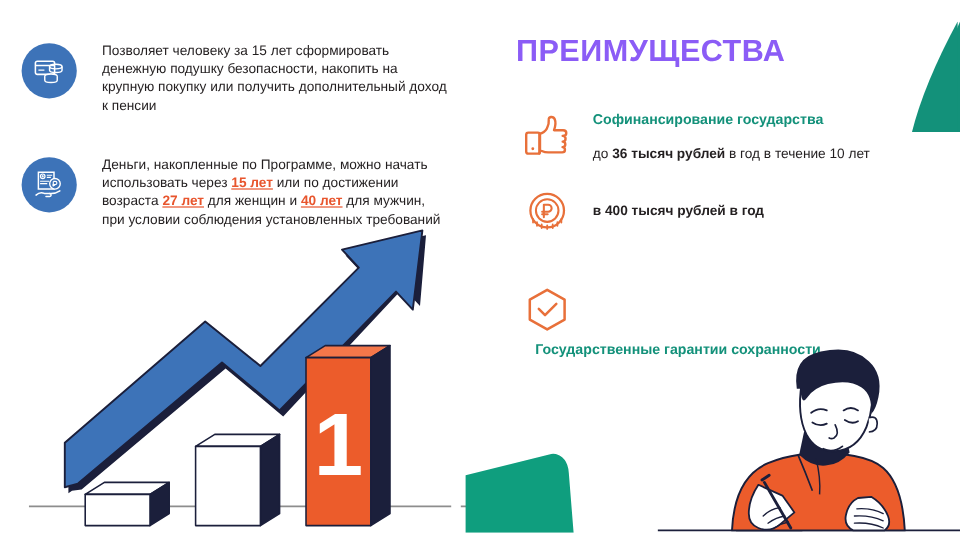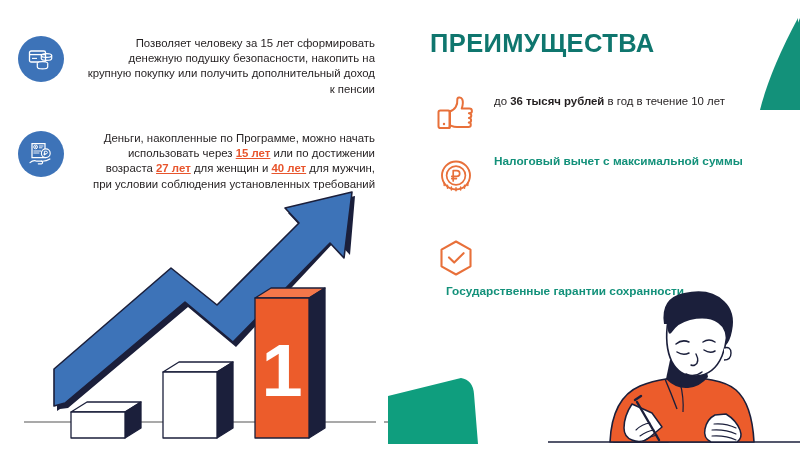--- a/index.html
+++ b/index.html
@@ -5,50 +5,50 @@
   * { box-sizing: border-box; margin: 0; padding: 0; }
   html, body {
     width: 800px; height: 450px;
     background: #ffffff;
     font-family: "Liberation Sans", sans-serif;
     overflow: hidden;
   }
   #stage { position: relative; width: 800px; height: 450px; background:#fff; }
 
   
-  .info-block { position: absolute; display: flex; align-items: flex-start; text-align: right; }
+  .info-block { position: absolute; display: flex; align-items: flex-start; }
   .info-icon {
     width: 46px; height: 46px; border-radius: 50%;
     background: #3d73b8; flex: 0 0 46px;
     display: flex; align-items: center; justify-content: center;
   }
   .info-text {
     font-size: 11.4px; line-height: 15.2px; color: #231f20;
     margin-left: 21px; max-width: 290px;
   }
   .hl-orange { color: #e8552d; font-weight: bold; text-decoration: underline; }
 
   #block-1 { left: 18px; top: 36px; }
   #block-2 { left: 18px; top: 131px; }
 
   
   #section-title {
     position: absolute; left: 430px; top: 29px;
     font-size: 25.5px; font-weight: bold; letter-spacing: .4px;
-    color: #0f766e;
+    color: #8b5cf6;
   }
   .benefit { position: absolute; left: 432px; display: flex; align-items: flex-start; }
   .benefit-icon { width: 48px; height: 48px; flex: 0 0 48px; }
   .benefit-body { margin-left: 14px; padding-top: 2px; }
   .benefit-head {
     font-size: 11.8px; font-weight: bold; color: #13917a;
     line-height: 15px; white-space: nowrap;
   }
   .benefit-sub {
-    font-size: 11.4px; color: #231f20; line-height: 15px; margin-top: 2px;
+    font-size: 11.4px; color: #231f20; line-height: 15px; margin-top: 15px;
   }
   .benefit-sub b { font-weight: bold; }
   .sub-allbold { font-weight: bold; }
   #benefit-1 { top: 90px; }
   #benefit-2 { top: 152px; }
   #benefit-3 { top: 234px; flex-direction: column; }
 
   
   .decor { position: absolute; }
   #green-wedge { right: 0; top: 18px; }
@@ -150,34 +150,35 @@
     <svg class="benefit-icon" viewBox="0 0 48 48">
       <path d="M17.5 21.5 L17.5 38 M17.5 21.5 q4.2 -1 6.2 -4.4 q2 -3.4 1.6 -7.4 q-.1 -1.9 1.8 -2.2
                q2.3 -.3 3.2 1.9 q1.4 3.5 -.6 9.1 h7.6 q2.6 0 2.6 2.4 q0 2.3 -2.4 2.4
                M36.9 23.2 q2.4 .1 2.4 2.4 q0 2.3 -2.4 2.4
                M36.9 28 q2.2 .1 2.2 2.3 q0 2.2 -2.3 2.3
                M36.8 32.6 q2 .1 2 2.2 q0 2.2 -2.3 2.2 h-11.5 q-3 0 -5.5 -1.2" fill="none" stroke="#e8703a" stroke-width="2" stroke-linecap="round" stroke-linejoin="round"></path>
       <rect x="6.5" y="20.5" width="11.5" height="17.5" rx="1.8" fill="none" stroke="#e8703a" stroke-width="2"></rect>
       <circle cx="12" cy="34" r="1.2" fill="#e8703a"></circle>
     </svg>
     <div class="benefit-body">
+      <div class="benefit-head">Софинансирование государства</div>
       <div class="benefit-sub"><span>до </span><b>36 тысяч рублей</b><span> в год в течение 10 лет</span></div>
     </div>
   </div>
 
   <div class="benefit" id="benefit-2">
     <svg class="benefit-icon" viewBox="0 0 48 48">
       <circle cx="24" cy="23.5" r="14" fill="none" stroke="#e8703a" stroke-width="1.9"></circle>
       <circle cx="24" cy="23.5" r="9.4" fill="none" stroke="#e8703a" stroke-width="1.7"></circle>
       <path d="M21.2 18.6 v10.4 M21.2 18.6 h3.6 a2.9 2.9 0 0 1 0 5.8 h-5 M19.8 26.6 h4.6" fill="none" stroke="#e8703a" stroke-width="1.7" stroke-linecap="round"></path>
       <path d="M12.2 30.5 l0 3 M15.5 33.2 l0 3 M19.4 35 l0 3 M24 35.8 l0 3 M28.6 35 l0 3
                M32.5 33.2 l0 3 M35.8 30.5 l0 3" stroke="#e8703a" stroke-width="1.5" stroke-linecap="round"></path>
     </svg>
     <div class="benefit-body">
-      <div class="benefit-head">Налоговый вычет с максимальной суммы</div>
+      <div class="benefit-sub sub-allbold">в 400 тысяч рублей в год</div>
     </div>
   </div>
 
   <div class="benefit" id="benefit-3">
     <svg class="benefit-icon" viewBox="0 0 48 48">
       <path d="M24 7.5 L38.5 15.7 L38.5 32.3 L24 40.5 L9.5 32.3 L9.5 15.7 Z" fill="none" stroke="#e8703a" stroke-width="2.1" stroke-linejoin="round"></path>
       <path d="M17 23.4 L22.2 28.6 L31.6 19.2" fill="none" stroke="#e8703a" stroke-width="2.1" stroke-linecap="round" stroke-linejoin="round"></path>
     </svg>
     <div class="benefit-body">
       <div class="benefit-head">Государственные гарантии сохранности</div>

